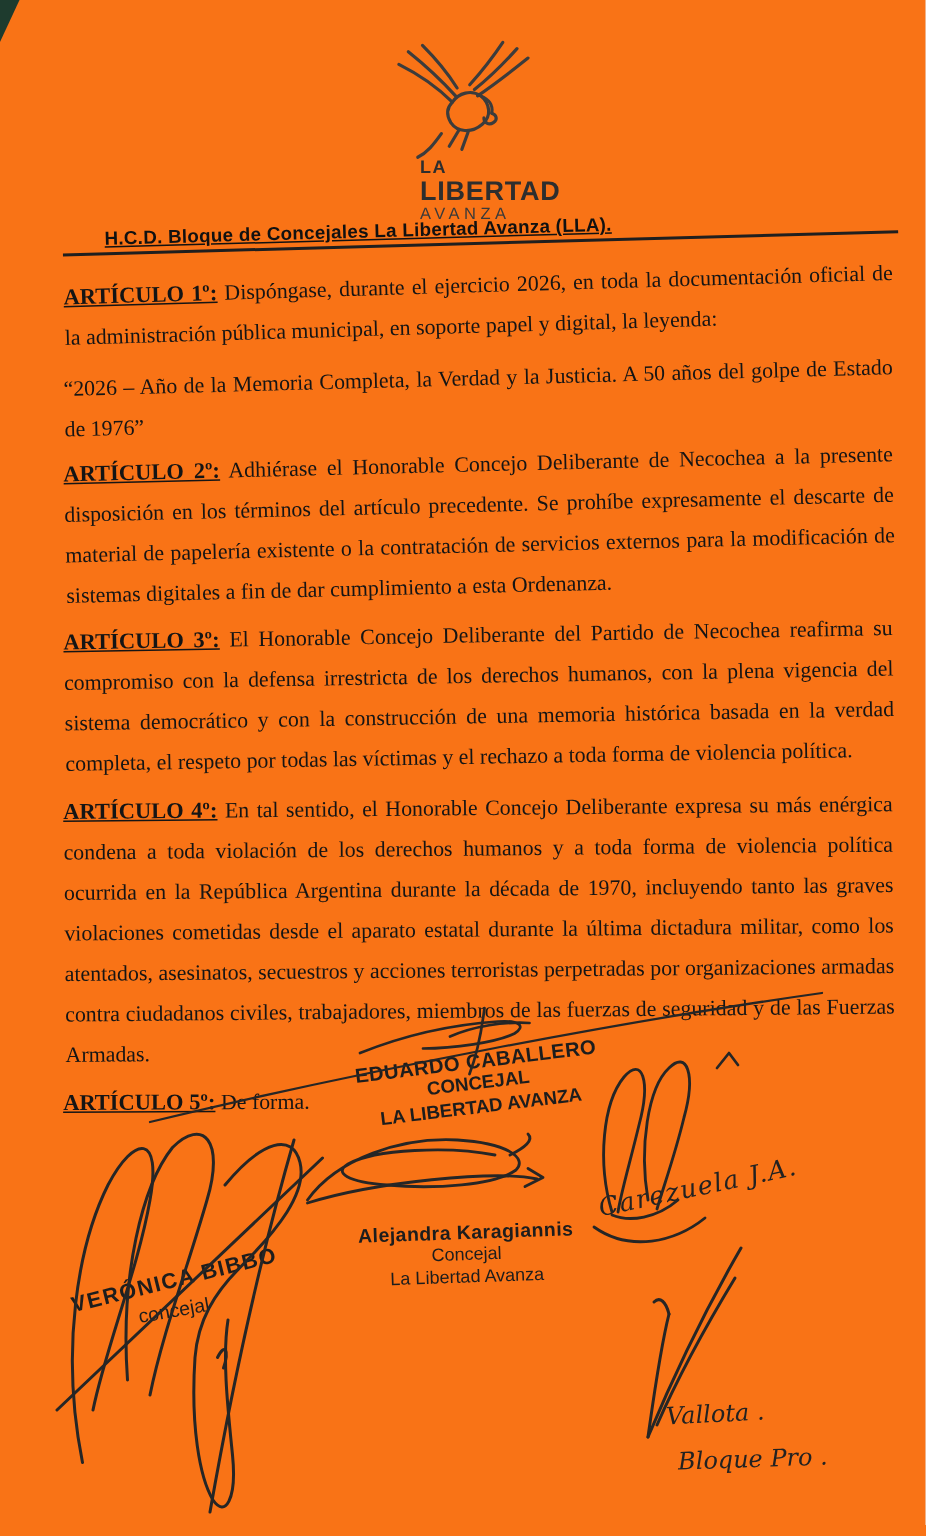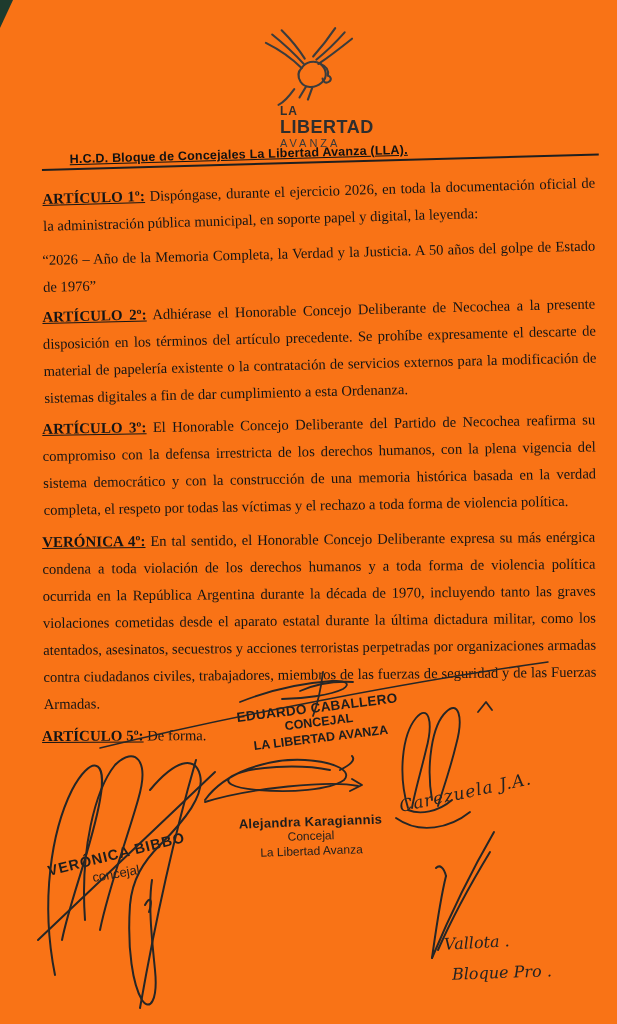--- a/index.html
+++ b/index.html
@@ -129,21 +129,21 @@
     <span class="art-label">ARTÍCULO 2º:</span>
     <span>Adhiérase el Honorable Concejo Deliberante de Necochea a la presente disposición en los términos del artículo precedente.  Se prohíbe expresamente el descarte de material de papelería existente o la contratación de servicios externos para la modificación de sistemas digitales a fin de dar cumplimiento a esta Ordenanza.</span>
   </p>
 
   <p class="para p3">
     <span class="art-label">ARTÍCULO 3º:</span>
     <span>El Honorable Concejo Deliberante del Partido de Necochea reafirma su compromiso con la defensa irrestricta de los derechos humanos, con la plena vigencia del sistema democrático y con la construcción de una memoria histórica basada en la verdad completa, el respeto por todas las víctimas y el rechazo a toda forma de violencia política.</span>
   </p>
 
   <p class="para p4">
-    <span class="art-label">VERÓNICA 4º:</span>
+    <span class="art-label">ARTÍCULO 4º:</span>
     <span>En tal sentido, el Honorable Concejo Deliberante expresa su más enérgica condena a toda violación de los derechos humanos y a toda forma de violencia política ocurrida en la República Argentina durante la década de 1970, incluyendo tanto las graves violaciones cometidas desde el aparato estatal durante la última dictadura militar, como los atentados, asesinatos, secuestros y acciones terroristas perpetradas por organizaciones armadas contra ciudadanos civiles, trabajadores, miembros de las fuerzas de seguridad y de las Fuerzas Armadas.</span>
   </p>
 
   <p class="para p5">
     <span class="art-label">ARTÍCULO 5º:</span>
     <span>De forma.</span>
   </p>
 
   <div class="stamp stamp-caballero">
     <div class="nm">EDUARDO CABALLERO</div>

